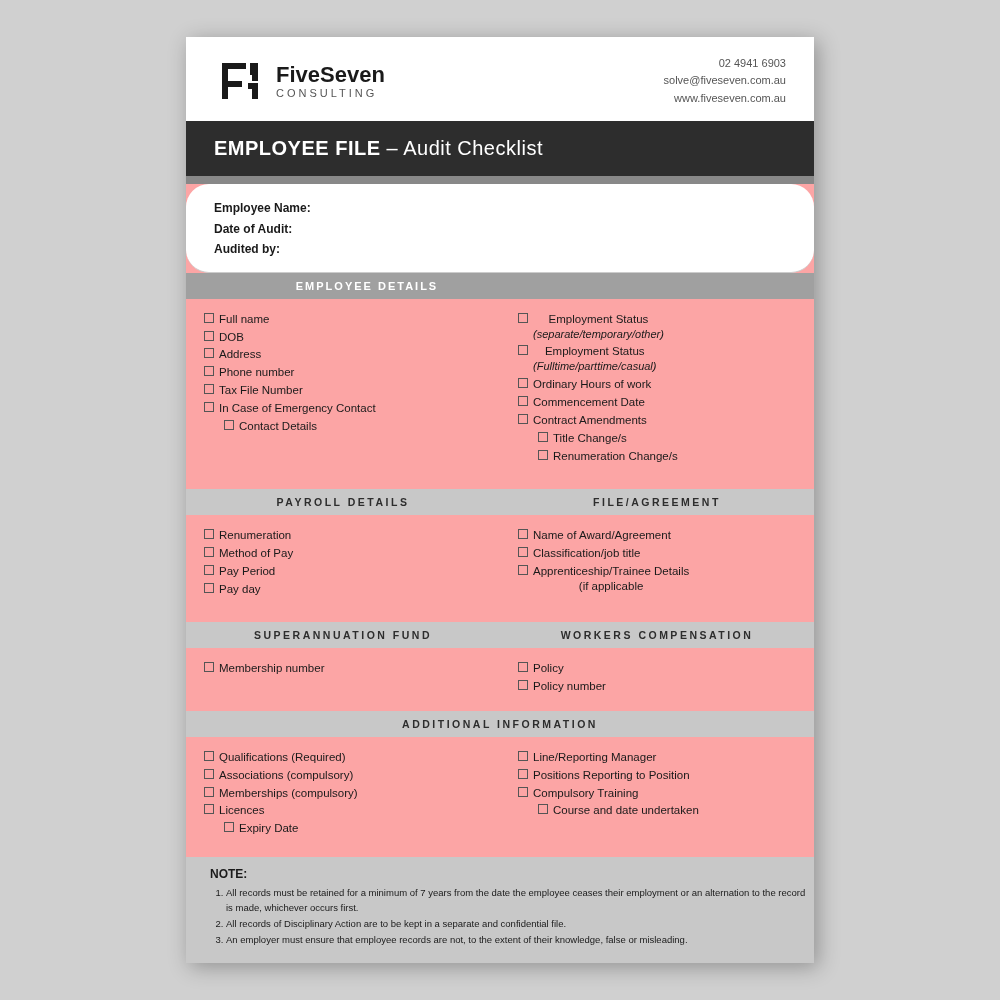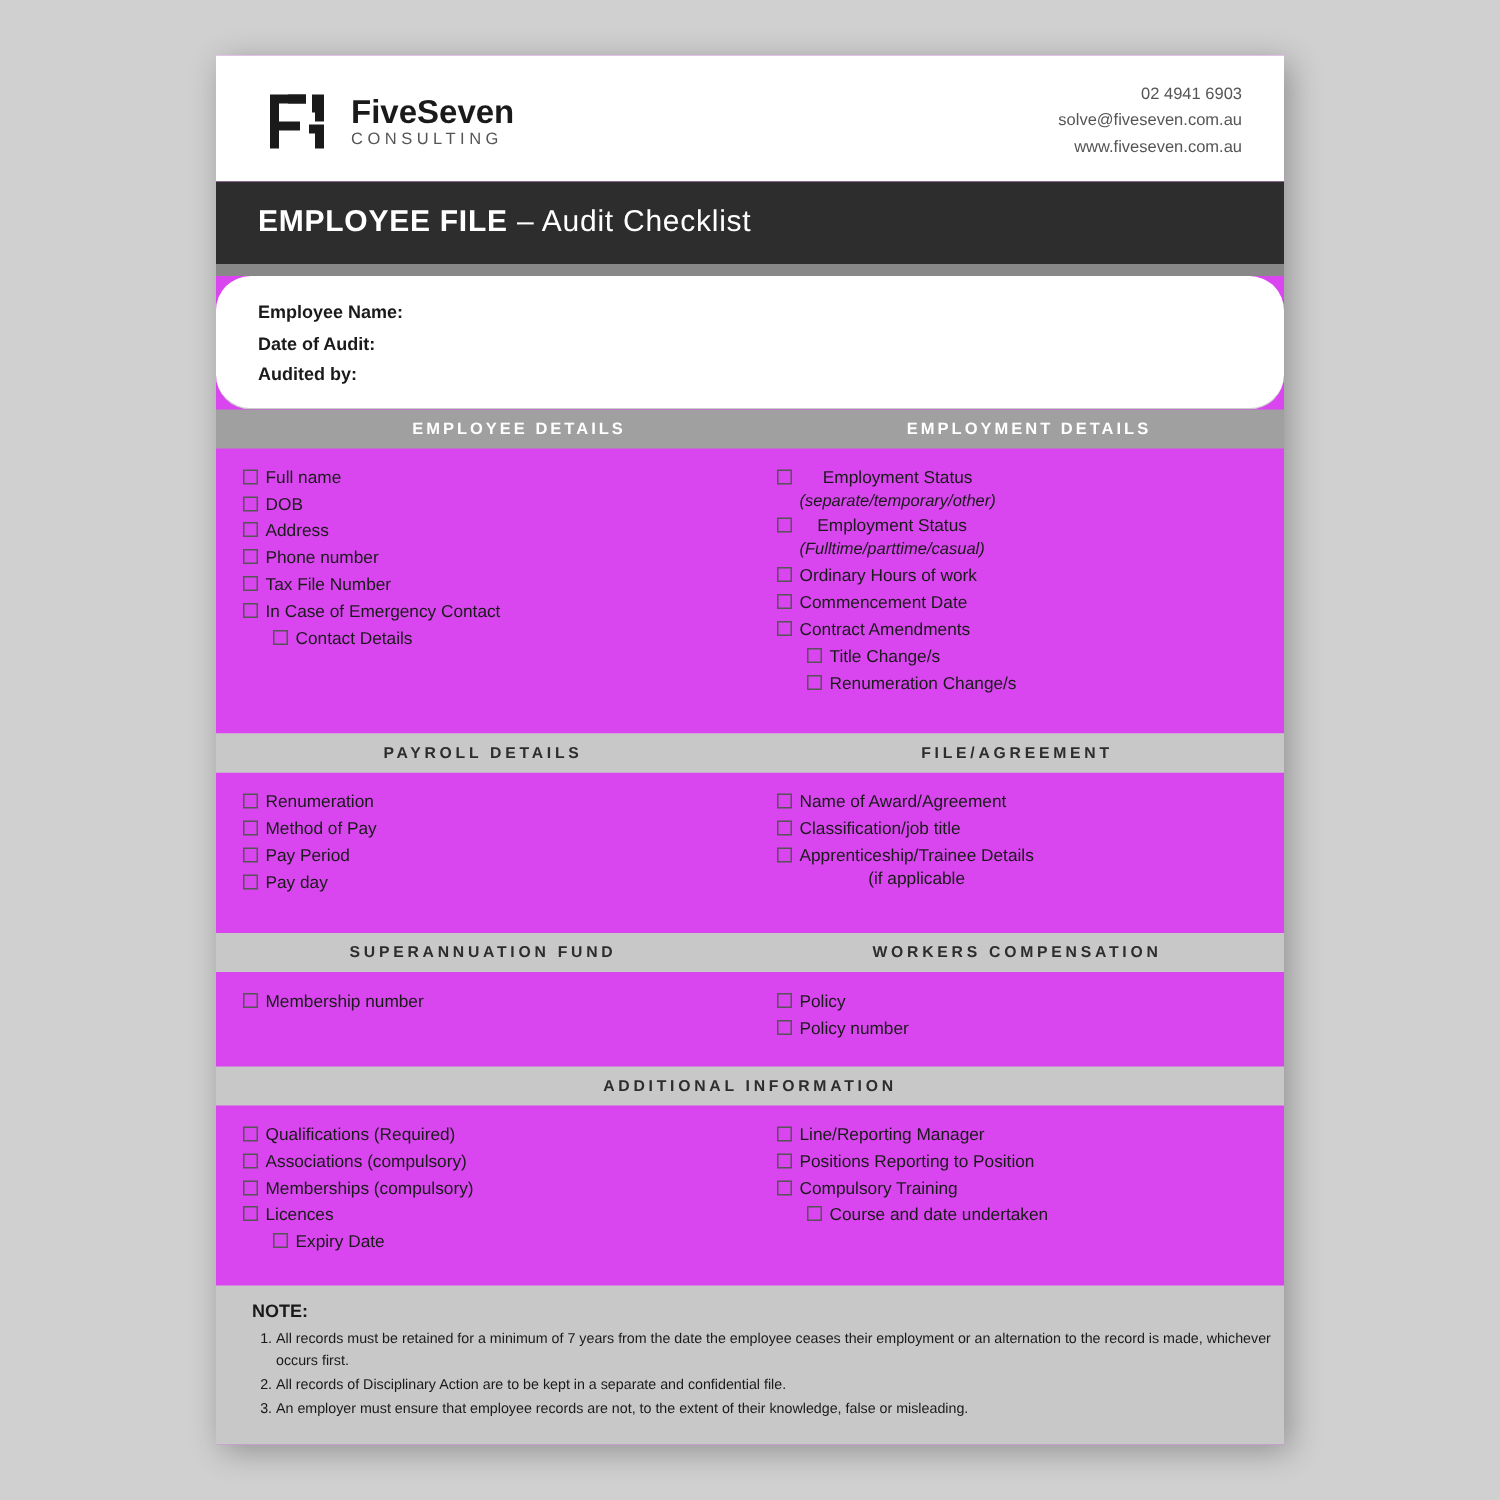--- a/index.html
+++ b/index.html
@@ -5,22 +5,22 @@
     * { margin: 0; padding: 0; box-sizing: border-box; }
     body {
       background: #d0d0d0;
       display: flex;
       justify-content: center;
       align-items: center;
       min-height: 100vh;
       font-family: Arial, sans-serif;
     }
     .page-wrapper {
-      width: 712px;
-      background: #d946ef;
+      width: 628px;
+      background: #fca5a5;
       box-shadow: 4px 4px 20px rgba(0,0,0,0.3);
       padding: 0;
       position: relative;
     }
     
     .header {
       display: flex;
       justify-content: space-between;
       align-items: center;
       padding: 18px 28px 14px 28px;
@@ -231,21 +231,20 @@
   <div class="grey-bar"></div>
 
   <div class="emp-info">
     <p>Employee Name:</p>
     <p>Date of Audit:</p>
     <p>Audited by:</p>
   </div>
 
   <div class="section-headers">
     <div class="section-header">EMPLOYEE DETAILS</div>
-    <div class="section-header">EMPLOYMENT DETAILS</div>
   </div>
 
   <div class="columns-wrap">
 
     <div class="col">
       <div class="check-item">
           <span class="checkbox"></span>
           <span class="label">Full name</span>
         </div>
       <div class="check-item">

